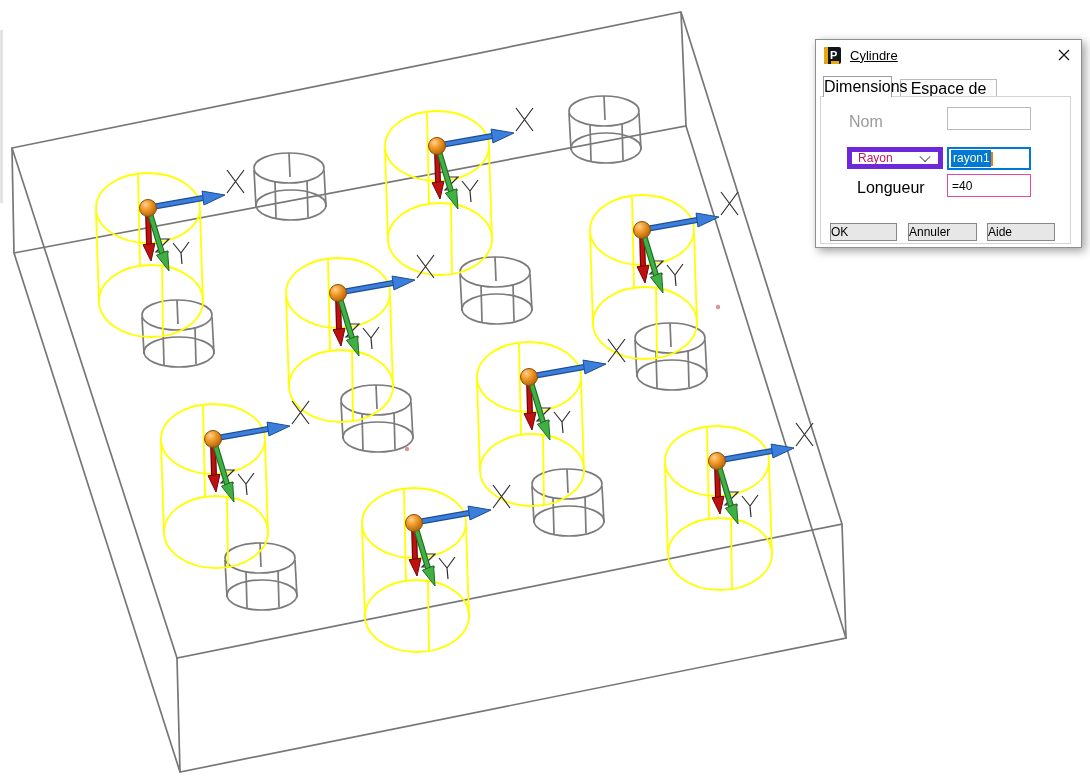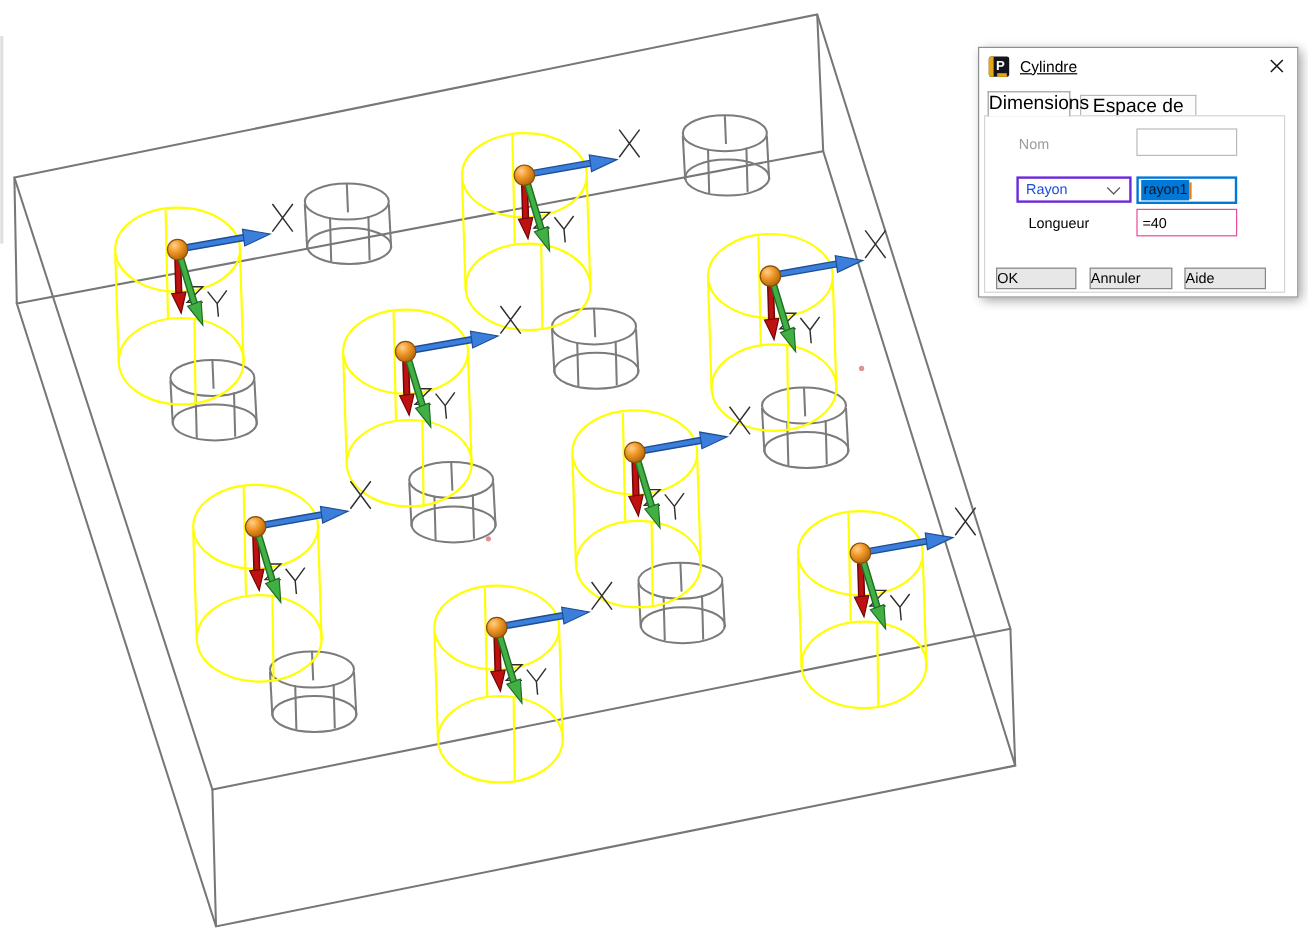--- a/index.html
+++ b/index.html
@@ -19,31 +19,31 @@
   .close{margin-left:auto;width:22px;height:22px;display:flex;align-items:center;justify-content:center;cursor:default;}
 
   .tab{position:absolute;box-sizing:border-box;text-align:center;font-size:16px;color:#000;background:#fff;}
   .tab.active{left:7px;top:36px;width:69px;height:21px;border:1px solid #9f9f9f;border-bottom:none;
     line-height:20px;z-index:3;}
   .tab.inactive{left:84px;top:39px;width:97px;height:18px;border:1px solid #b9b9b9;border-bottom:none;
     line-height:17px;background:#fcfcfc;z-index:1;}
 
   .panel{position:absolute;left:4px;top:56px;width:251px;height:148px;background:#fff;
     border:1px solid #d4d4d4;box-sizing:border-box;z-index:2;}
-  .flabel{position:absolute;font-size:12px;color:#000;white-space:nowrap;}
+  .flabel{position:absolute;font-size:16px;color:#000;white-space:nowrap;}
   .flabel.dim{color:#9b9b9b;}
   .inputbox{position:absolute;box-sizing:border-box;background:#fff;display:flex;align-items:center;
     padding-left:4px;font-size:12px;color:#000;}
   .inputbox.soft{border:1px solid #b9b9b9;}
   .inputbox.dark{border:1px solid #ec4899;}
   .inputbox.focus{border-width:2px;border-style:solid;padding-left:2px;}
-  .sel{color:#0f172a;padding:1px 1px 2px 2px;}
+  .sel{color:#fef9c3;padding:1px 1px 2px 2px;}
   .caret{display:inline-block;width:2px;height:14px;margin-left:0px;}
-  .combo{position:absolute;box-sizing:border-box;border:2px solid #6d28d9;background:#fff;display:flex;
-    align-items:center;padding-left:6px;font-size:12px;color:#1d4ed8;}
+  .combo{position:absolute;box-sizing:border-box;border:5px solid #6d28d9;background:#fff;display:flex;
+    align-items:center;padding-left:6px;font-size:12px;color:#be185d;}
   .chev{margin-left:auto;margin-right:9px;width:7px;height:7px;border-right:1.6px solid #5a5a5a;
     border-bottom:1.6px solid #5a5a5a;transform:rotate(45deg) translate(-1px,-1px);}
   .btn{position:absolute;box-sizing:border-box;height:18px;background:#e7e7e7;border:1px solid #878787;
     font-size:12px;font-family:"Liberation Sans",sans-serif;color:#000;padding:0;line-height:15px;text-align:left;}
 </style>
 </head>
 <body>
 
 <div class="stage">
 

